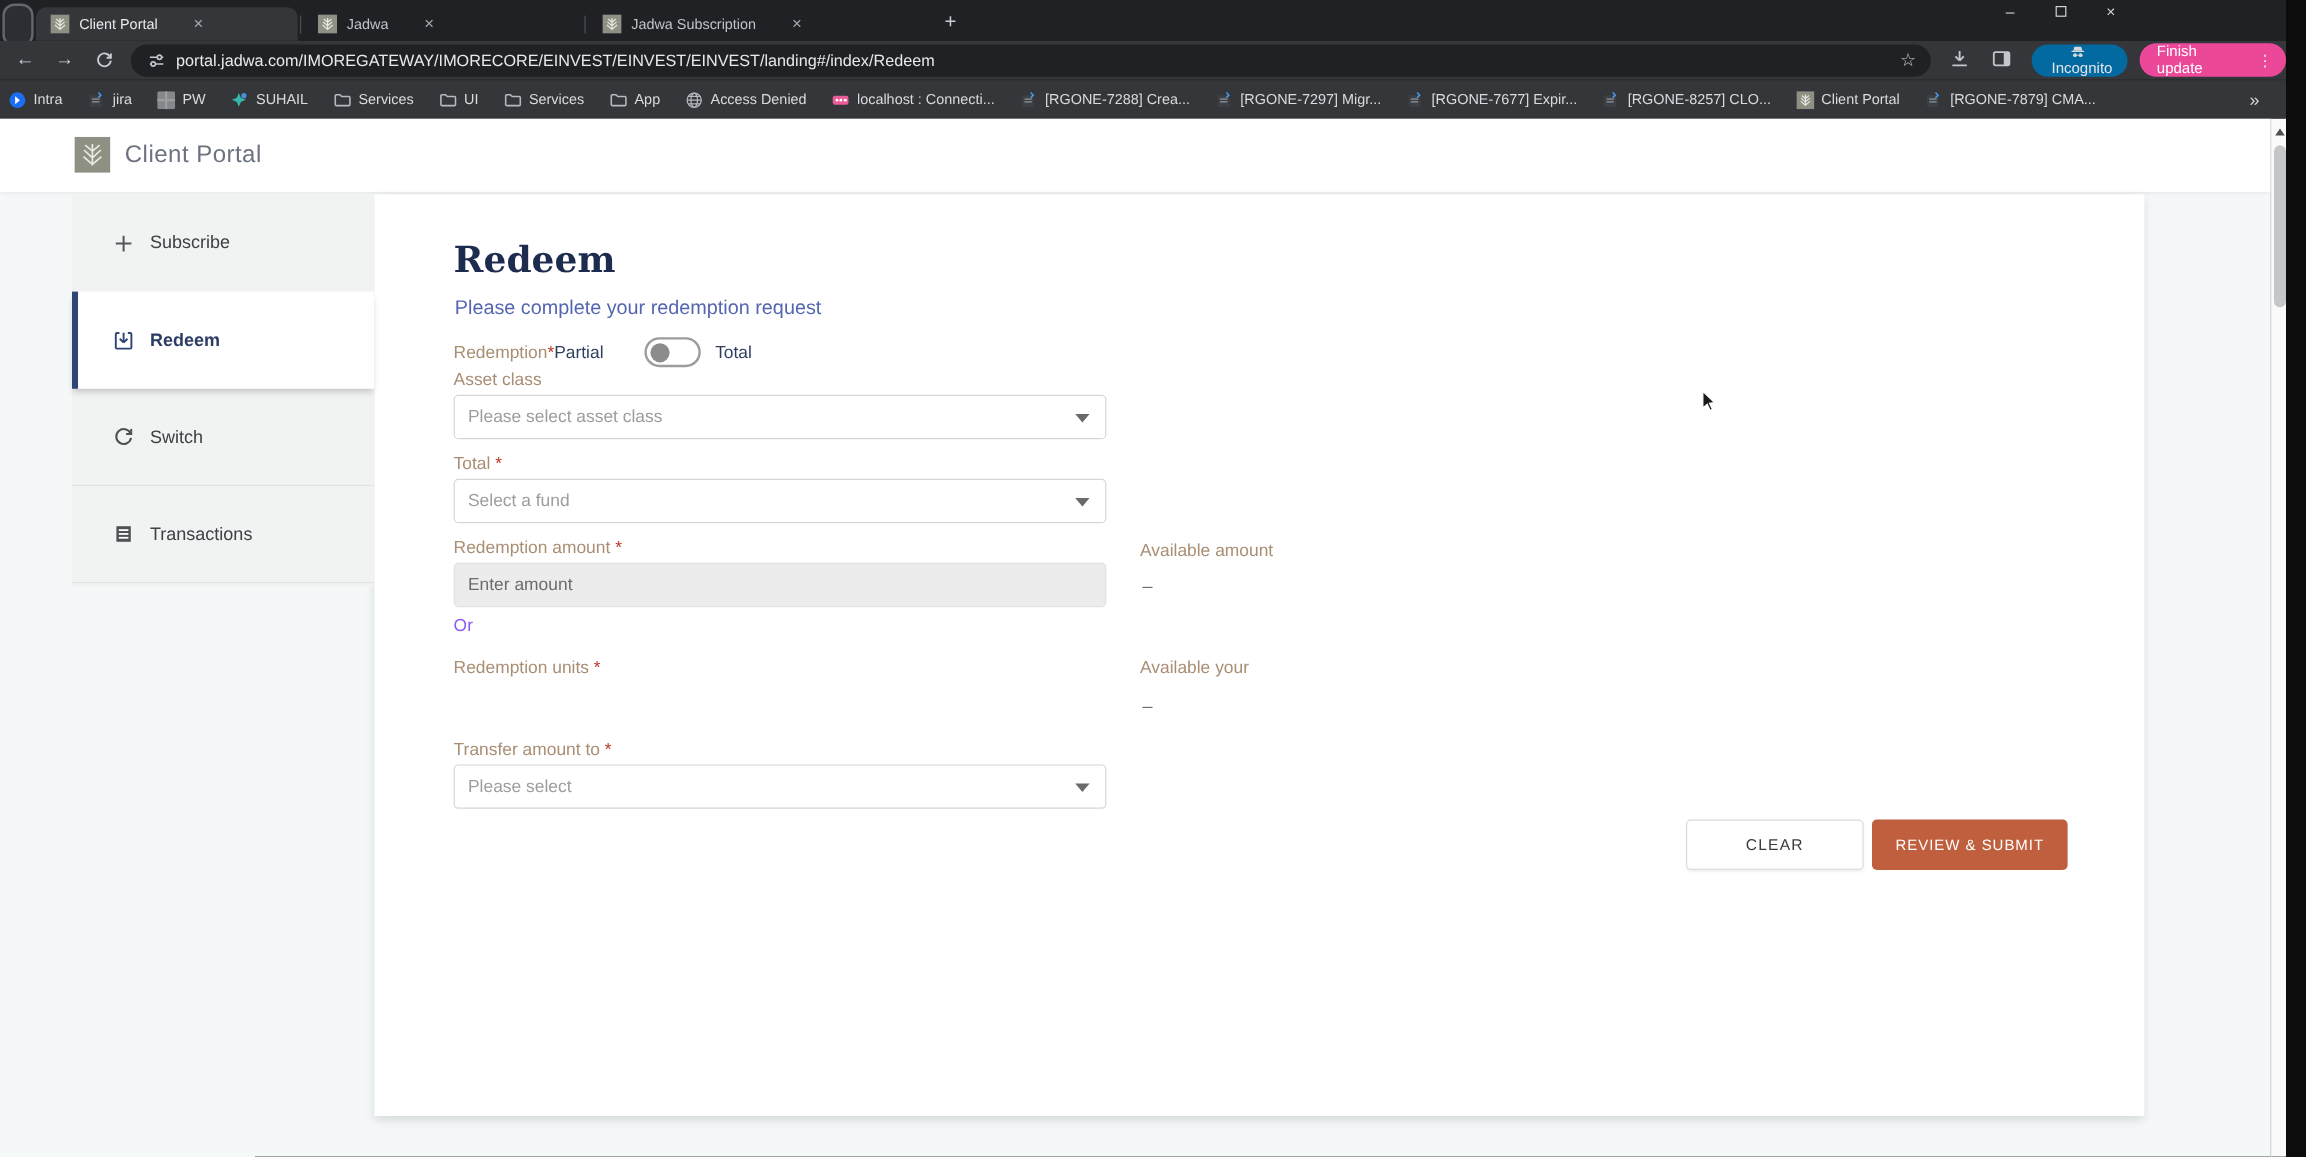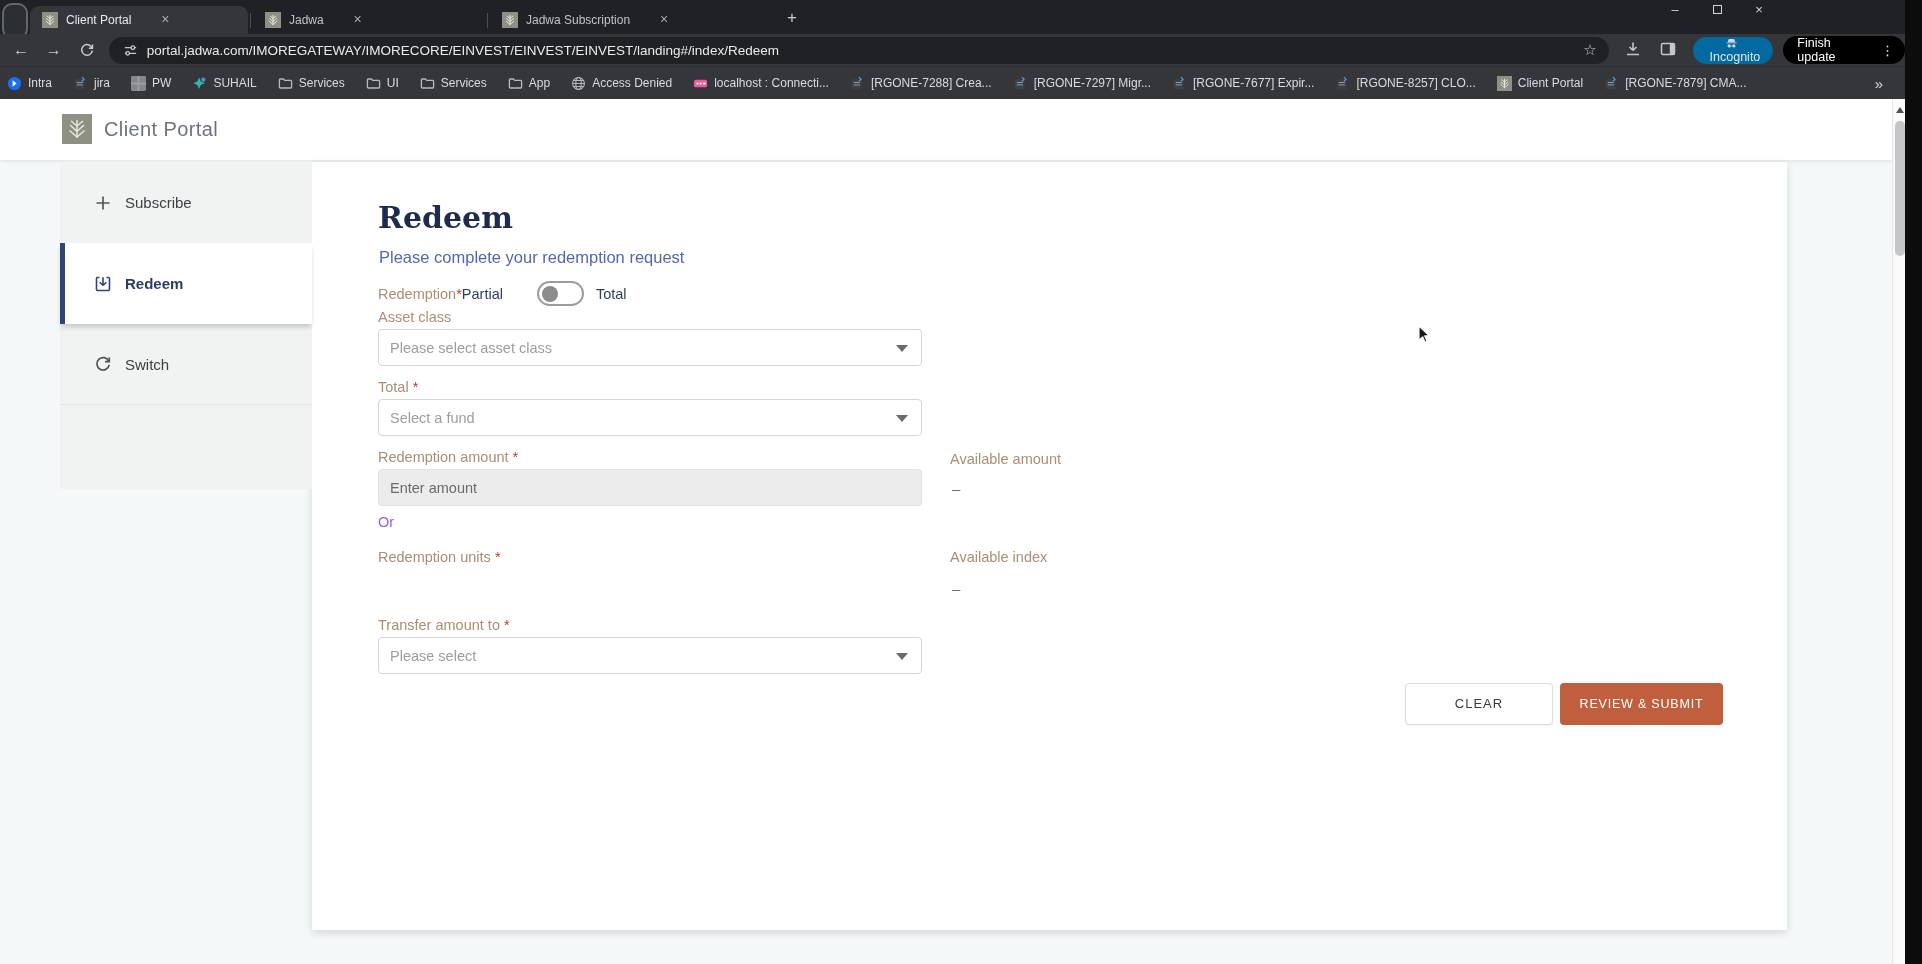--- a/index.html
+++ b/index.html
@@ -32,21 +32,21 @@
   .omnibox { position:relative; margin-left:10px; width:1506px; height:27px; background:#202124; border-radius:14px; display:flex; align-items:center; }
   .omnibox .tune { width:15px; height:15px; margin-left:14px; }
   .omnibox .tune svg { width:15px; height:15px; display:block; }
   .url { margin-left:9px; color:#e8eaea; font-size:13.5px; white-space:nowrap; }
   .omni-star { position:absolute; right:12px; top:4px; color:#c8cbcf; font-size:15px; }
   .tb-ic { width:20px; height:20px; margin-left:15px; }
   .tb-ic svg { width:18px; height:18px; display:block; }
   .incog-pill { margin-left:14px; height:27px; border-radius:14px; background:#0369a1; display:flex; align-items:center; padding:0 13px 0 10px;flex-direction:column; }
   .incog-pill svg { width:17px; height:17px; }
   .incog-label { margin-left:7px; color:#e2e4e7; font-size:12.5px; }
-  .update-pill { margin-left:10px; height:28px; border-radius:14px; background:#000000; display:flex; align-items:center; padding:0 11px 0 14px; }
+  .update-pill { margin-left:10px; height:28px; border-radius:14px; background:#ec4899; display:flex; align-items:center; padding:0 11px 0 14px; }
   .update-label { color:#fff; font-size:12.5px; }
   .update-dots { color:#e8f0fa; font-size:13px; margin-left:9px; letter-spacing:0; }
 
   
   .bookmarks { position:absolute; left:0; top:66px; width:100%; height:33px; background:#35363a; border-top:1px solid #2c2d31; display:flex; align-items:center; padding-left:7px; }
   .bm { display:flex; align-items:center; margin-right:21px; flex:0 0 auto; }
   .bm .bm-ic { width:15px; height:15px; margin-right:6px; }
   .bm .bm-ic svg { width:15px; height:15px; display:block; }
   .bm-label { color:#d9dbde; font-size:12px; white-space:nowrap; }
   .bm-overflow { position:absolute; right:22px; color:#d9dbde; font-size:15px; }
@@ -420,20 +420,31 @@
   <div class="side-item divided">
     <span class="si-ic">
                 <svg viewBox="0 0 18 18" fill="none" stroke="#4e5256" stroke-width="1.7">
                   <path d="M14.8 6.3A6.2 6.2 0 1 0 15.2 9.9"></path>
                   <polyline points="15.3,2.4 15.3,6.6 11.1,6.6"></polyline>
                 </svg>
               </span>
     <span class="si-label">Switch</span>
   </div>
 
+  <div class="side-item divided">
+    <span class="si-ic">
+                <svg viewBox="0 0 18 18">
+                  <rect x="3" y="2.5" width="12" height="13" fill="#4e5256"></rect>
+                  <rect x="5" y="5" width="8" height="1.5" fill="#fff"></rect>
+                  <rect x="5" y="8.2" width="8" height="1.5" fill="#fff"></rect>
+                  <rect x="5" y="11.4" width="8" height="1.5" fill="#fff"></rect>
+                </svg>
+              </span>
+    <span class="si-label">Transactions</span>
+  </div>
 </div>
 
         <div class="form">
           <div class="form-title">Redeem</div>
           <div class="form-sub">Please complete your redemption request</div>
 
           <div class="row-redemption">
             <span class="field-label" style="position:static"><span>Redemption</span><span class="star">*</span></span>
             <span class="opt" style="">Partial</span>
             <span class="toggle">
@@ -457,21 +468,21 @@
           <div class="field-label" style="left:66px; top:287px"><span>Redemption amount</span> <span class="star">*</span></div>
           <input class="textinput" style="top: 307px;" placeholder="Enter amount">
 
           <div class="avail-label" style="top:289px">Available amount</div>
           <div class="avail-value" style="top:318px">–</div>
 
           <div class="or-text">Or</div>
 
           <div class="field-label" style="left:66px; top:387px"><span>Redemption units</span> <span class="star">*</span></div>
 
-          <div class="avail-label" style="top:387px">Available index</div>
+          <div class="avail-label" style="top:387px">Available your</div>
           <div class="avail-value" style="top:418px">–</div>
 
           <div class="field-label" style="left:66px; top:455px"><span>Transfer amount to</span> <span class="star">*</span></div>
           <div class="selectbox" style="top:475px">
             <span class="ph">Please select</span>
             <span class="caret"></span>
           </div>
 
           <div class="btn-clear">CLEAR</div>
           <div class="btn-submit">REVIEW &amp; SUBMIT</div>

